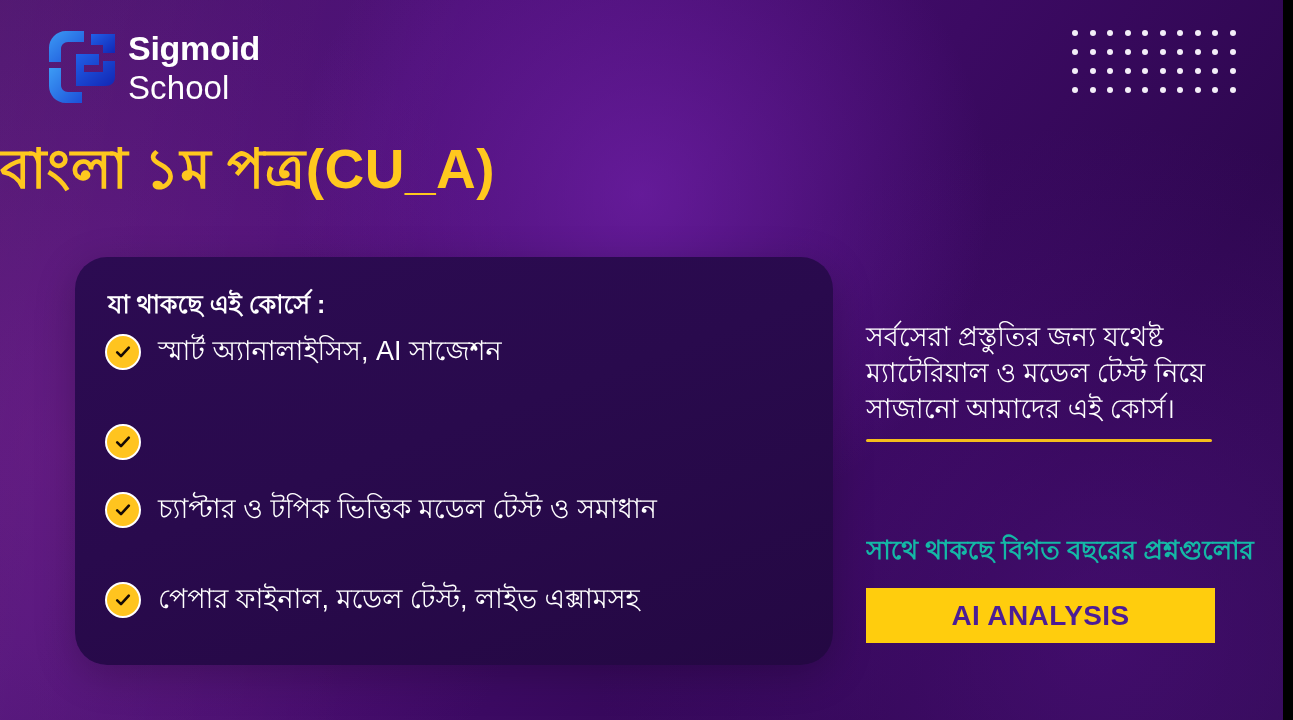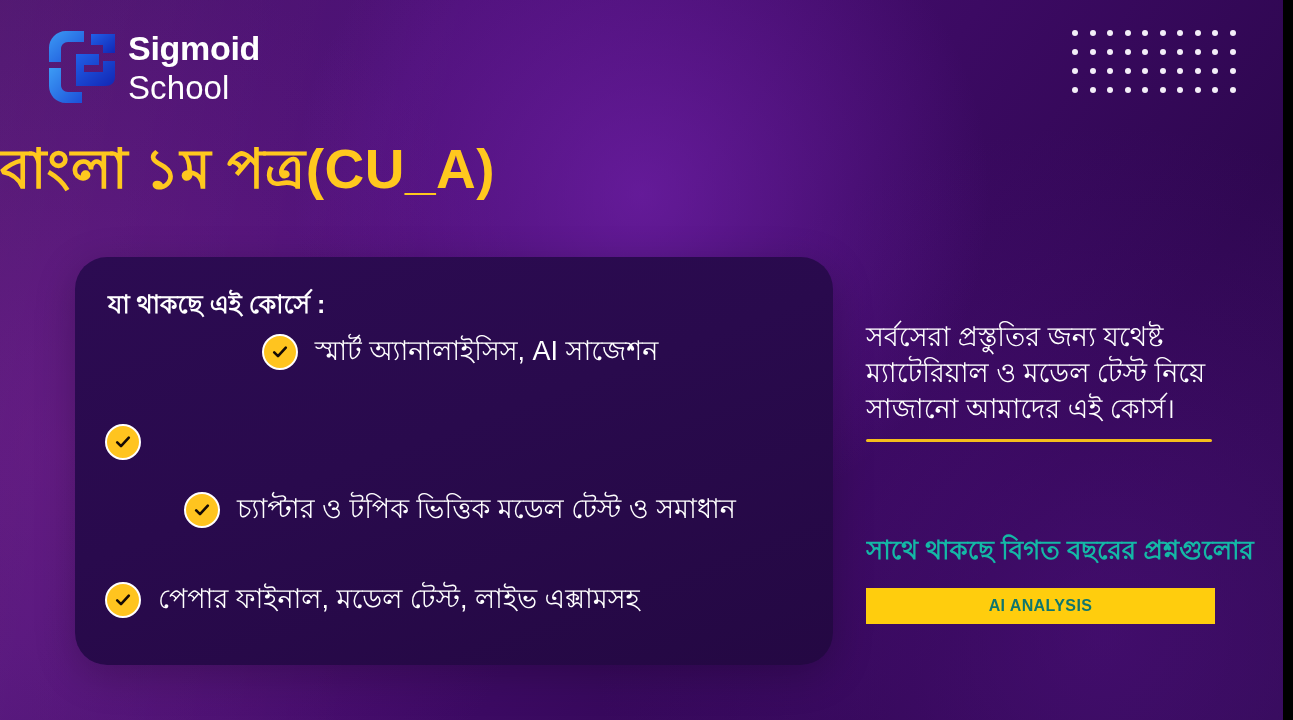--- a/index.html
+++ b/index.html
@@ -118,21 +118,21 @@
     right: 18px;
     display: flex;
     flex-direction: column;
   }
   .feature-row {
     display: flex;
     align-items: center;
     gap: 17px;
     min-height: 46px;
   }
-  .feature-row.gap-lg { margin-bottom: 44px; justify-content: center; }
+  .feature-row.gap-lg { margin-bottom: 44px; }
   .feature-row.gap-sm { margin-bottom: 22px; }
   .check-badge {
     flex: 0 0 auto;
     width: 32px; height: 32px;
     border-radius: 50%;
     background: #FFC41F;
     border: 2.5px solid #ffffff;
     display: flex;
     align-items: center;
     justify-content: center;
@@ -171,26 +171,26 @@
     color: #14b8a6;
     font-size: 26px;
     font-weight: 700;
     white-space: nowrap;
     overflow: hidden;
     line-height: 1.25;
   }
   .ai-button {
     position: absolute;
     left: 866px; top: 588px;
-    width: 349px; height: 36px;
+    width: 349px; height: 55px;
     background: #FFCD0D;
-    color: #0f766e;
+    color: #4c1d95;
     border: none;
     font-family: "Liberation Sans", "DejaVu Sans", sans-serif;
-    font-size: 16px;
+    font-size: 28px;
     font-weight: 700;
     letter-spacing: 0.4px;
     cursor: pointer;
     display: flex;
     align-items: center;
     justify-content: center;
   }
 </style>
 </head>
 <body>

